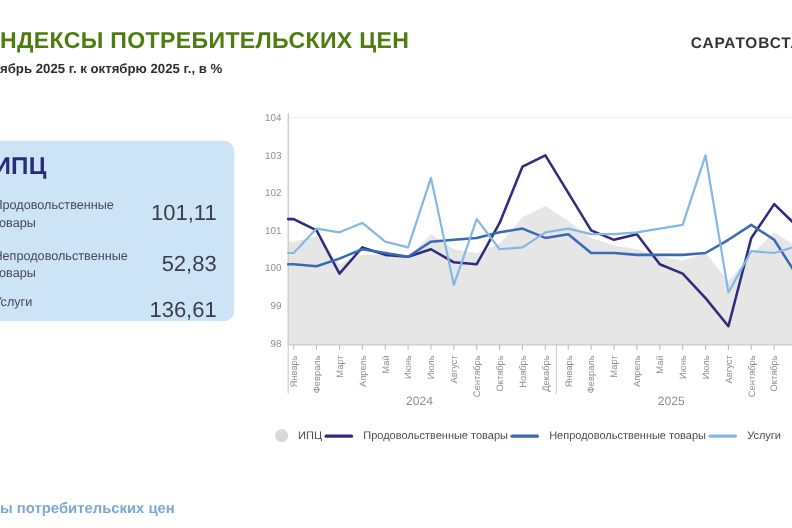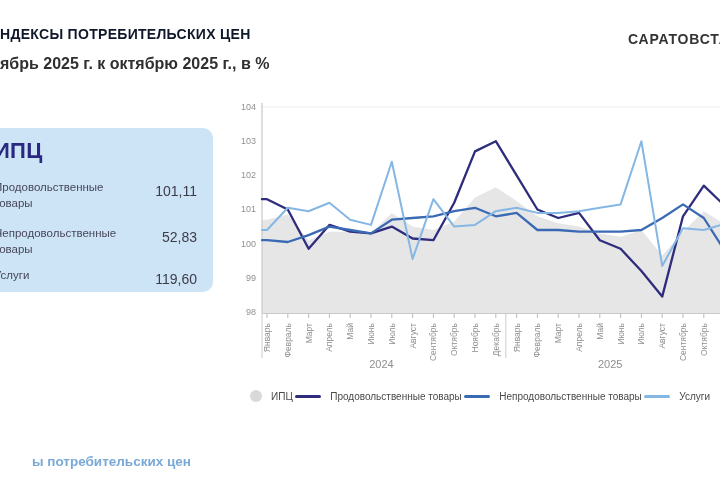--- a/index.html
+++ b/index.html
@@ -4,60 +4,60 @@
 <style>
   html,body{margin:0;padding:0;}
   body{
     width:720px;height:480px;position:relative;overflow:hidden;
     background:#ffffff;font-family:"Liberation Sans",sans-serif;
     -webkit-font-smoothing:antialiased;
   }
   
   .page-title{
     position:absolute;left:0;top:26px;white-space:nowrap;
-    font-size:14px;font-weight:bold;color:#0f172a;letter-spacing:.3px;
+    font-size:21px;font-weight:bold;color:#4d7c0f;letter-spacing:.3px;
   }
   .page-subtitle{
     position:absolute;left:0;top:55px;white-space:nowrap;
-    font-size:16px;font-weight:bold;color:#2f2f2f;
+    font-size:12px;font-weight:bold;color:#2f2f2f;
   }
   .org-logo{
     position:absolute;left:628px;top:31px;white-space:nowrap;
     font-size:14px;font-weight:bold;color:#333333;letter-spacing:.8px;
   }
   
   .summary-panel{
     position:absolute;left:-16px;top:128px;width:229px;height:164px;
     background:#cde4f7;border-radius:10px;
   }
   .sp-row{position:absolute;left:10px;right:16px;display:flex;justify-content:space-between;align-items:flex-start;}
   .sp-row-ipc{top:8px;align-items:baseline;}
   .sp-row-ipc .sp-label,.sp-row-ipc .sp-value{
     font-size:22px;font-weight:bold;color:#29297f;letter-spacing:.3px;
   }
   .sp-row-2{top:52px;}
   .sp-row-3{top:98px;}
   .sp-row-4{top:140px;}
   .sp-label{font-size:11.5px;line-height:1.35;color:#47475a;max-width:140px;}
-  .sp-value{font-size:14px;color:#3c3c48;margin-top:3px;white-space:nowrap;}
+  .sp-value{font-size:20px;color:#3c3c48;margin-top:3px;white-space:nowrap;}
   
   .chart-svg{position:absolute;left:0;top:90px;}
   
   .legend{
     position:absolute;left:250px;top:388px;width:460px;height:16px;
     display:flex;align-items:center;justify-content:space-between;
   }
   .legend-item{display:flex;align-items:center;gap:9px;}
   .legend-label{font-size:10px;color:#4a4a4a;white-space:nowrap;}
   .swatch-circle{width:12px;height:12px;border-radius:50%;background:#d9d9d9;}
   .swatch-line{width:26px;height:3px;border-radius:2px;}
   
   .footer-link{
     position:absolute;left:0;top:454px;white-space:nowrap;
-    font-size:13.5px;font-weight:bold;color:#7aa9d6;margin-left:32px;
+    font-size:13.5px;font-weight:bold;color:#7aa9d6;
   }
 </style>
 </head>
 <body>
 
 <div class="page-title">НДЕКСЫ ПОТРЕБИТЕЛЬСКИХ ЦЕН</div>
 <div class="page-subtitle">ябрь 2025 г. к октябрю 2025 г., в %</div>
 <div class="org-logo">САРАТОВСТАТ</div>
 
 <div class="summary-panel">
@@ -67,21 +67,21 @@
   <div class="sp-row sp-row-2">
     <span class="sp-label">Продовольственные товары</span>
     <span class="sp-value">101,11</span>
   </div>
   <div class="sp-row sp-row-3">
     <span class="sp-label">Непродовольственные товары</span>
     <span class="sp-value">52,83</span>
   </div>
   <div class="sp-row sp-row-4">
     <span class="sp-label">Услуги</span>
-    <span class="sp-value">119,60</span>
+    <span class="sp-value">136,61</span>
   </div>
 </div>
 
 <svg id="chart-svg" class="chart-svg" width="720" height="290" viewBox="0 90 720 290" xmlns="http://www.w3.org/2000/svg">
     <line x1="262" y1="106.9998" x2="720" y2="106.9998" stroke="#ededed" stroke-width="1"></line>
     <path d="M 262 219.7 L 267.0 219.7 L 287.8 214.6 L 308.6 240.2 L 329.4 231.7 L 350.2 231.7 L 371.0 233.4 L 391.8 212.9 L 412.6 226.6 L 433.4 230.0 L 454.2 221.5 L 475.0 197.5 L 495.8 187.3 L 516.6 201.0 L 537.4 216.3 L 558.2 223.2 L 579.0 226.6 L 599.8 233.4 L 620.6 236.8 L 641.4 230.0 L 662.2 255.6 L 683.0 231.7 L 703.8 211.2 L 724.6 224.2 L 724.6 313.5 L 262 313.5 Z" fill="#e6e6e6" stroke="none"></path>
     <line x1="262" y1="102.9998" x2="262" y2="313.5" stroke="#c9c9c9" stroke-width="1.2"></line>
     <line x1="262" y1="313.5" x2="720" y2="313.5" stroke="#c9c9c9" stroke-width="1.2"></line>
     <text x="256" y="315" text-anchor="end" font-size="9" font-family="Liberation Sans, sans-serif" fill="#909090">98</text>
     <text x="256" y="280.8333" text-anchor="end" font-size="9" font-family="Liberation Sans, sans-serif" fill="#909090">99</text>

